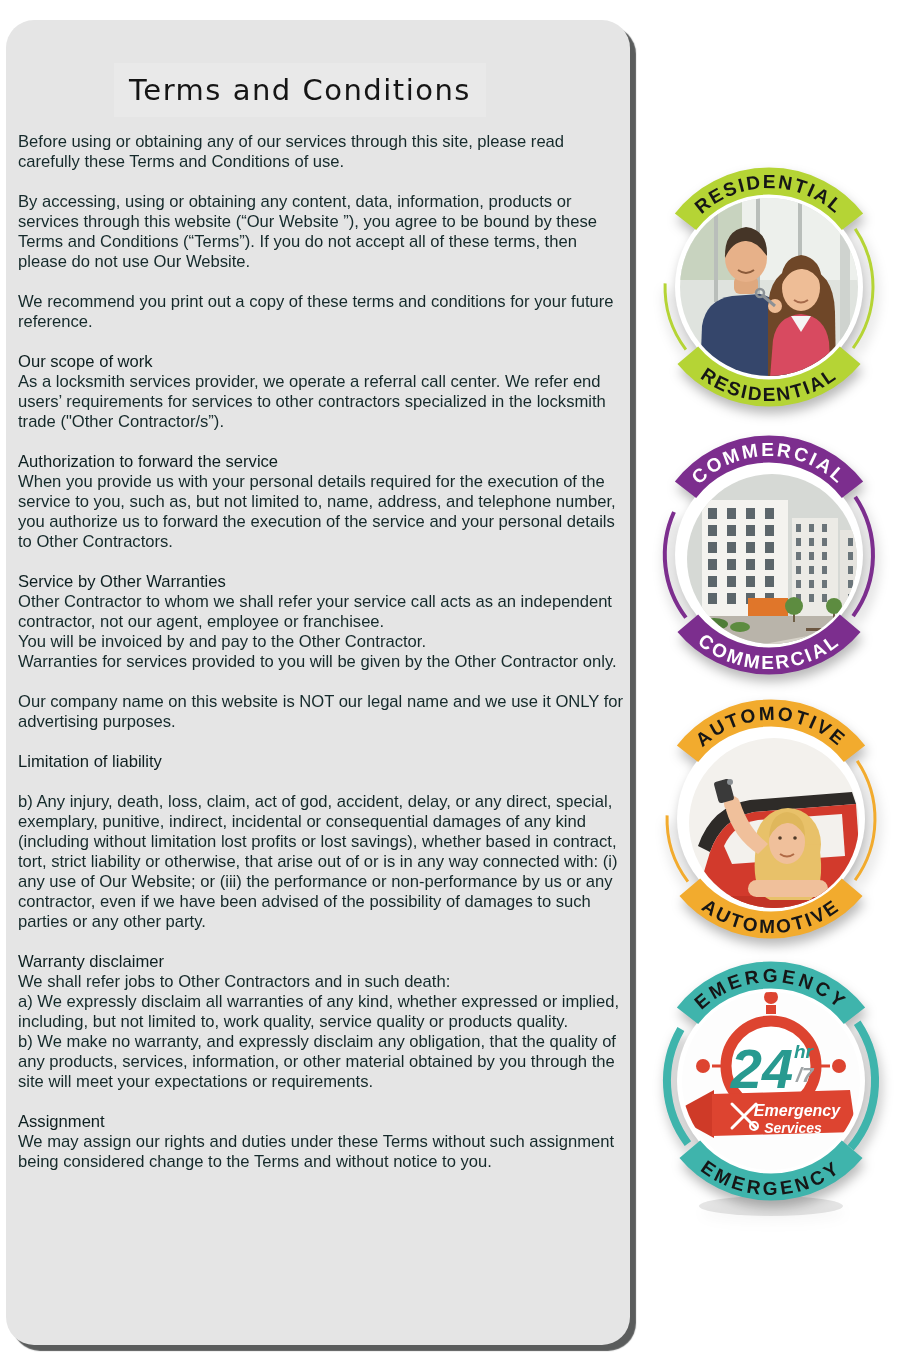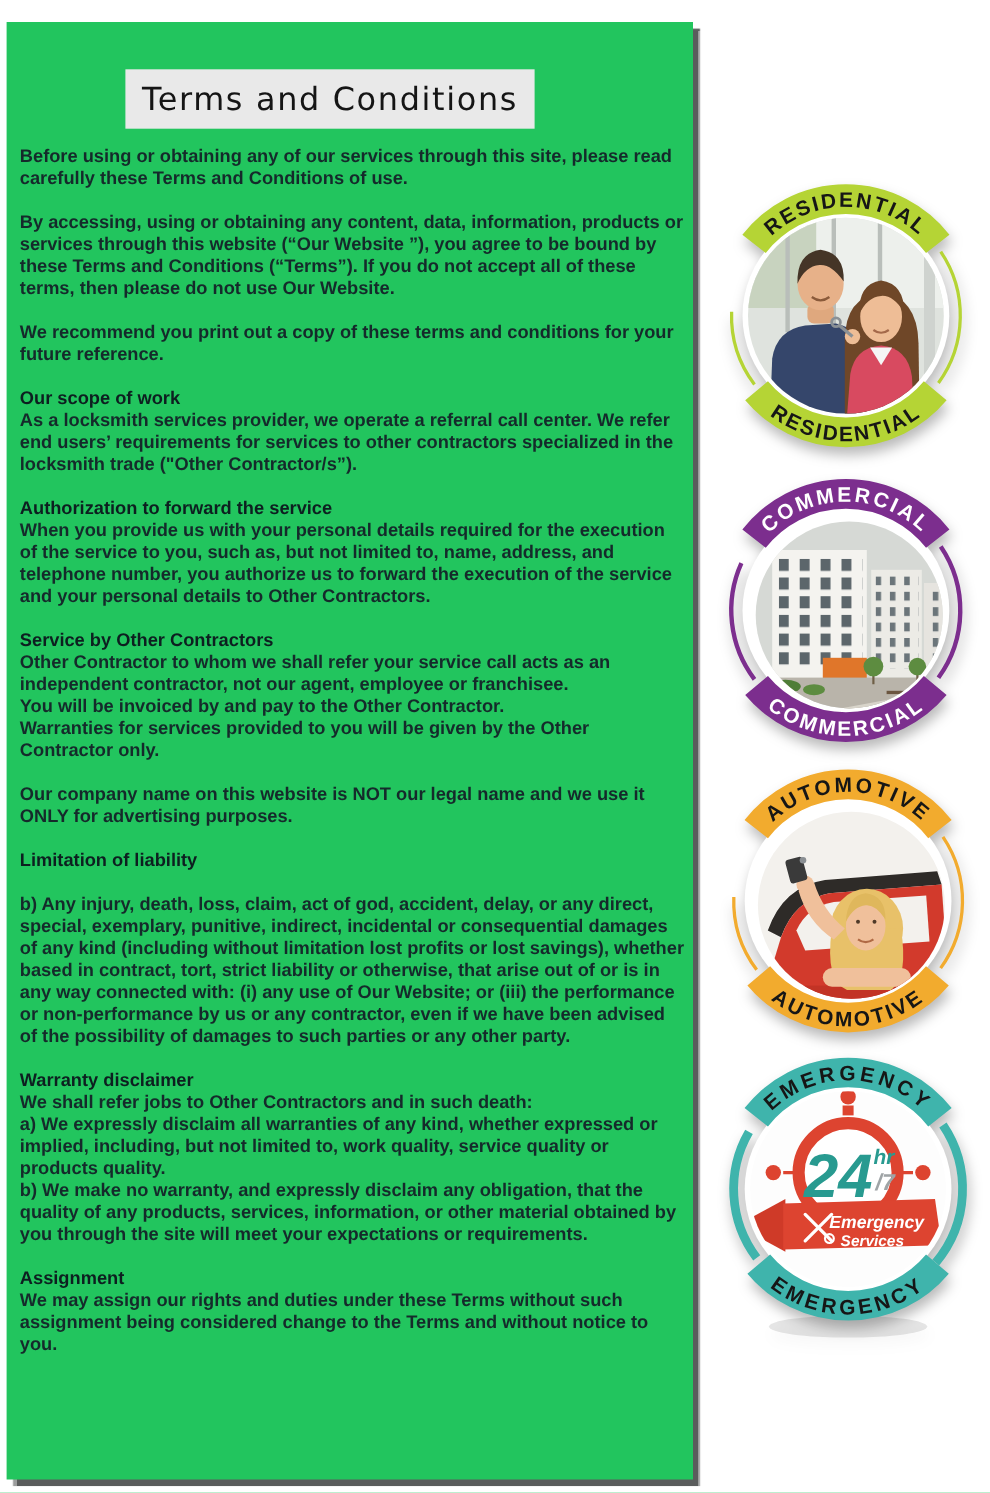--- a/index.html
+++ b/index.html
@@ -1,31 +1,31 @@
 <!DOCTYPE html>
 <html><head>
 <meta charset="utf-8">
 <style>
   html,body{margin:0;padding:0;}
   body{width:900px;height:1357px;position:relative;background:#ffffff;
        font-family:"Liberation Sans",sans-serif;overflow:hidden;}
 
   .panel{position:absolute;left:6px;top:20px;width:624px;height:1325px;
-         background:#22c55e;box-shadow:6px 6px 1px rgba(76,78,78,0.92);}
+         background:#e5e5e5;box-shadow:6px 6px 1px rgba(76,78,78,0.92);border-radius:28px;}
 
   .title-box{position:absolute;left:108px;top:43px;width:372px;height:54px;
              background:#e9e9e9;display:flex;align-items:center;justify-content:center;}
   .title-box span{font-family:"DejaVu Sans",sans-serif;font-size:29px;font-weight:500;
                   letter-spacing:1.5px;color:#151515;white-space:nowrap;}
 
   .terms-body{position:absolute;left:12px;top:112px;width:606px;
               font-size:16.6px;line-height:20px;color:#152a2b;}
   .section{margin:0 0 20px 0;}
-  .heading{font-weight:bold;color:#0d1f20;}
-  .line{margin:0;font-weight:bold;}
+  .heading{font-weight:normal;color:#0d1f20;}
+  .line{margin:0;}
 
   .badges-col{position:absolute;left:0;top:0;width:900px;height:1357px;pointer-events:none;}
   .badge{position:absolute;width:250px;height:280px;}
   .badge svg{filter:drop-shadow(2px 7px 6px rgba(0,0,0,0.28));}
   .band-text{font-family:"Liberation Sans",sans-serif;font-weight:bold;font-size:19px;}
   .ls2{letter-spacing:2px;} .ls25{letter-spacing:2.5px;} .ls3{letter-spacing:3.5px;}
   .logo-big{font-family:"Liberation Sans",sans-serif;font-weight:bold;font-style:italic;font-size:56px;}
   .logo-hr{font-family:"Liberation Sans",sans-serif;font-weight:bold;font-style:italic;font-size:19px;}
   .logo-per{font-family:"Liberation Sans",sans-serif;font-weight:bold;font-style:italic;font-size:21px;}
   .logo-line{font-family:"Liberation Sans",sans-serif;font-weight:bold;font-style:italic;fill:#ffffff;}
@@ -49,21 +49,21 @@
       </div>
       <div class="section">
         <div class="heading">Our scope of work</div>
         <div class="line">As a locksmith services provider, we operate a referral call center. We refer end users’ requirements for services to other contractors specialized in the locksmith trade ("Other Contractor/s”).</div>
       </div>
       <div class="section">
         <div class="heading">Authorization to forward the service</div>
         <div class="line">When you provide us with your personal details required for the execution of the service to you, such as, but not limited to, name, address, and telephone number, you authorize us to forward the execution of the service and your personal details to Other Contractors.</div>
       </div>
       <div class="section">
-        <div class="heading">Service by Other Contractors</div>
+        <div class="heading">Service by Other Warranties</div>
         <div class="line">Other Contractor to whom we shall refer your service call acts as an independent contractor, not our agent, employee or franchisee.</div>
         <div class="line">You will be invoiced by and pay to the Other Contractor.</div>
         <div class="line">Warranties for services provided to you will be given by the Other Contractor only.</div>
       </div>
       <div class="section">
         <div class="line">Our company name on this website is NOT our legal name and we use it ONLY for advertising purposes.</div>
       </div>
       <div class="section">
         <div class="heading">Limitation of liability</div>
       </div>

